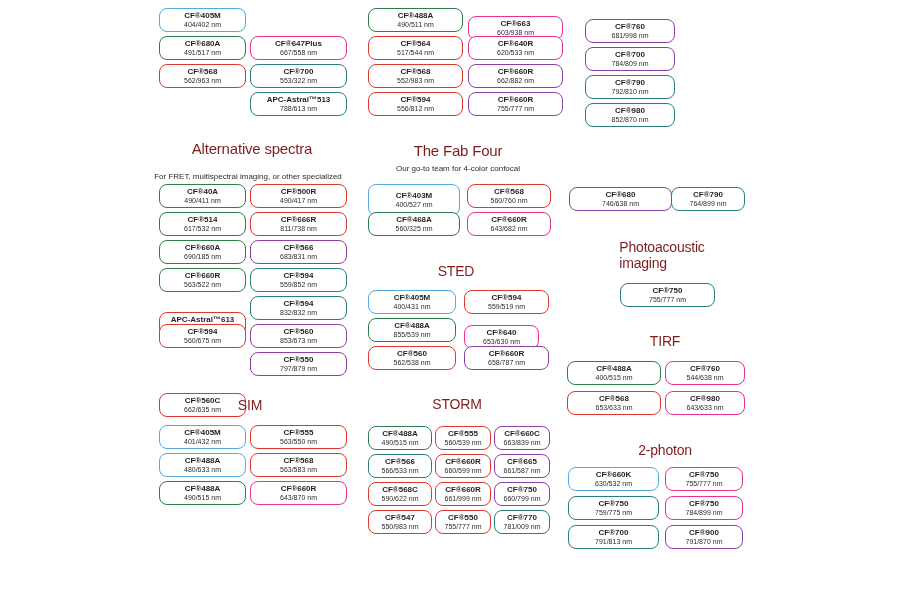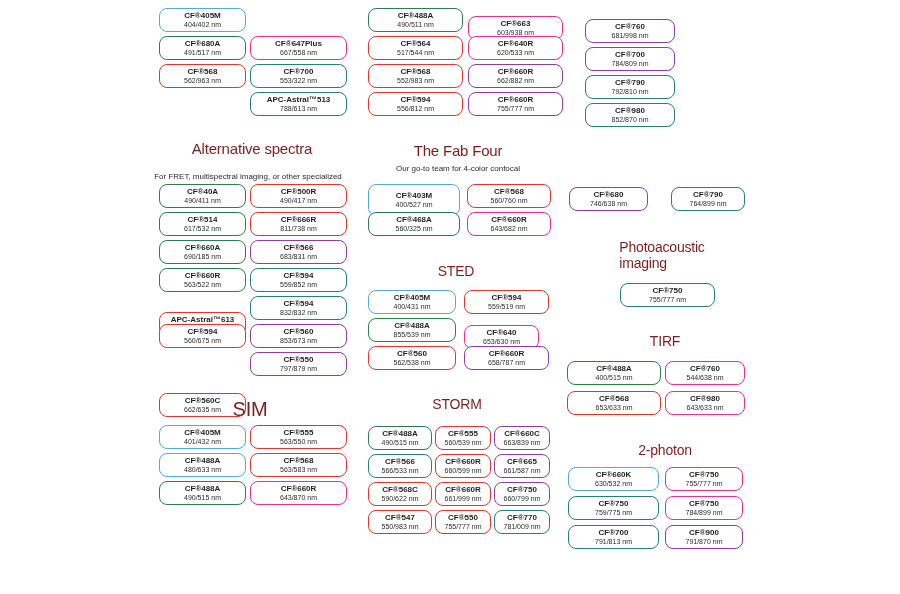--- a/index.html
+++ b/index.html
@@ -195,21 +195,21 @@
       <div class="bval">559/519 nm</div>
     </div>
     <div class="badge" style="left: 464px; top: 325px; width: 75px; height: 24px; border-color: rgb(236, 47, 144);">
       <div class="bname">CF®640</div>
       <div class="bval">653/630 nm</div>
     </div>
     <div class="badge" style="left: 464px; top: 346px; width: 85px; height: 24px; border-color: rgb(142, 63, 165);">
       <div class="bname">CF®660R</div>
       <div class="bval">658/787 nm</div>
     </div>
-    <div class="badge" style="left: 569px; top: 187px; width: 79px; height: 24px; border-color: rgb(142, 63, 165);">
+    <div class="badge" style="left: 569px; top: 187px; width: 103px; height: 24px; border-color: rgb(142, 63, 165);">
       <div class="bname">CF®680</div>
       <div class="bval">746/638 nm</div>
     </div>
     <div class="badge" style="left: 671px; top: 187px; width: 74px; height: 24px; border-color: rgb(39, 128, 122);">
       <div class="bname">CF®790</div>
       <div class="bval">764/899 nm</div>
     </div>
     <div class="sec-title" style="left: 662px; top: 240px; font-size: 14px;">Photoacoustic
 imaging</div>
     <div class="badge" style="left: 620px; top: 283px; width: 95px; height: 24px; border-color: rgb(39, 128, 122);">
@@ -226,21 +226,21 @@
       <div class="bval">653/633 nm</div>
     </div>
     <div class="badge" style="left: 665px; top: 361px; width: 80px; height: 24px; border-color: rgb(236, 47, 144);">
       <div class="bname">CF®760</div>
       <div class="bval">544/638 nm</div>
     </div>
     <div class="badge" style="left: 665px; top: 391px; width: 80px; height: 24px; border-color: rgb(236, 47, 144);">
       <div class="bname">CF®980</div>
       <div class="bval">643/633 nm</div>
     </div>
-    <div class="sec-title" style="left: 250px; top: 398px; font-size: 20px;">SIM</div>
+    <div class="sec-title" style="left: 250px; top: 398px; font-size: 14px;">SIM</div>
     <div class="badge" style="left: 159px; top: 425px; width: 87px; height: 24px; border-color: rgb(85, 170, 221);">
       <div class="bname">CF®405M</div>
       <div class="bval">401/432 nm</div>
     </div>
     <div class="badge" style="left: 159px; top: 453px; width: 87px; height: 24px; border-color: rgb(85, 170, 221);">
       <div class="bname">CF®488A</div>
       <div class="bval">480/633 nm</div>
     </div>
     <div class="badge" style="left: 159px; top: 481px; width: 87px; height: 24px; border-color: rgb(46, 125, 78);">
       <div class="bname">CF®488A</div>

